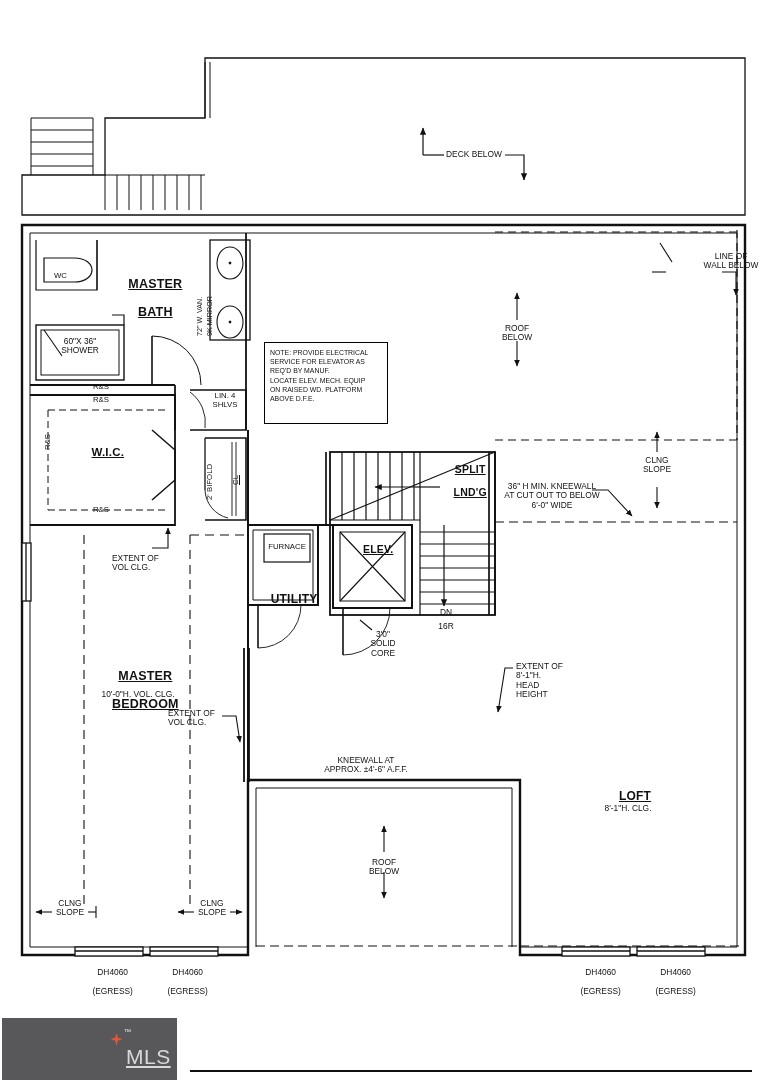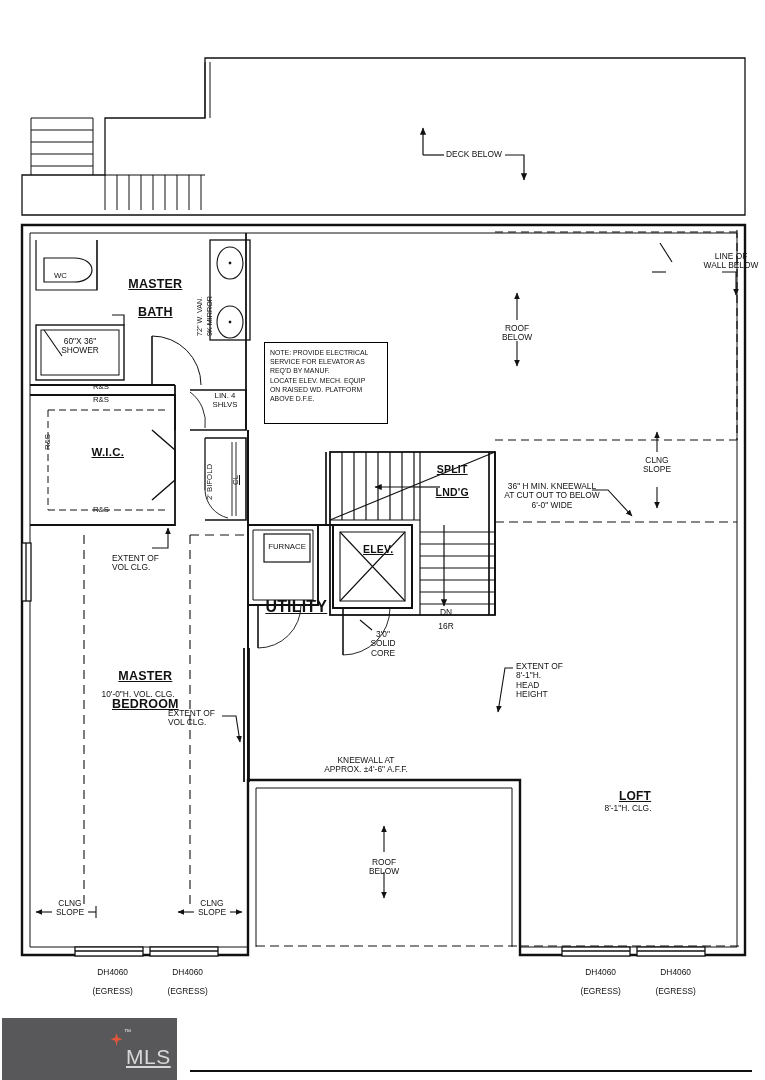--- a/index.html
+++ b/index.html
@@ -280,31 +280,31 @@
       <div>NOTE: PROVIDE ELECTRICAL</div>
       <div>SERVICE FOR ELEVATOR AS</div>
       <div>REQ'D BY MANUF.</div>
       <div>LOCATE ELEV. MECH. EQUIP</div>
       <div>ON RAISED WD. PLATFORM</div>
       <div>ABOVE D.F.E.</div>
     </div>
   </div>
 
   <div class="lbl tiny2 ctr" style="left:287px;top:543px;">FURNACE</div>
-  <div class="lbl room ctr" style="left:287px;top:580px;font-size:16px;">
+  <div class="lbl room ctr" style="left:287px;top:580px;font-size:12px;">
     <u>UTILITY</u>
   </div>
   <div class="lbl room ctr" style="left:372px;top:532px;font-size:10.5px;">
     <u>ELEV.</u>
   </div>
   <div class="lbl sm ctr" style="left:383px;top:630px;">3'0"
 SOLID
 CORE</div>
 
-  <div class="lbl room ctr" style="left:446px;top:452px;font-size:10.5px;">
+  <div class="lbl room ctr" style="left:464px;top:452px;font-size:10.5px;">
     <u>SPLIT</u><br>
     <u>LND'G</u>
   </div>
   <div class="lbl sm ctr" style="left:446px;top:608px;">DN</div>
   <div class="lbl sm ctr" style="left:446px;top:622px;">16R</div>
 
   <div class="lbl sm ctr" style="left:693px;top:252px;margin-left:38px;">LINE OF
 WALL BELOW</div>
   <div class="lbl sm ctr" style="left:517px;top:324px;">ROOF
 BELOW</div>

